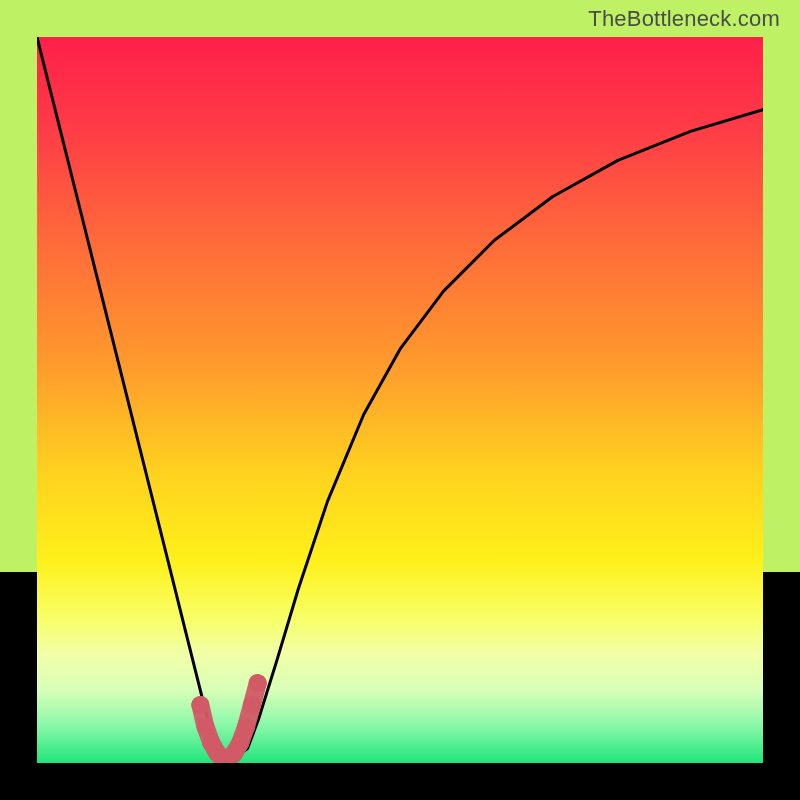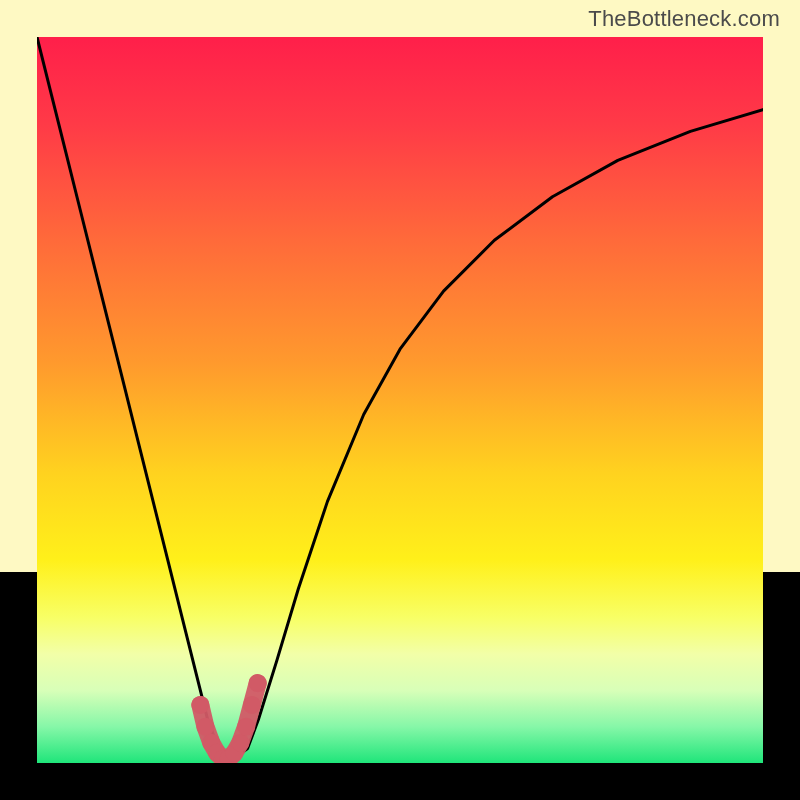--- a/index.html
+++ b/index.html
@@ -8,21 +8,21 @@
     width: 800px;
     height: 800px;
     background: #000;
     overflow: hidden;
     font-family: Arial, Helvetica, sans-serif;
   }
   .frame {
     position: absolute;
     left: 0; top: 0;
     width: 800px; height: 572px;
-    background: #fef9c3;
+    background: #bef264;
   }
   .plot-area {
     position: absolute;
     left: 37px;
     top: 37px;
     width: 726px;
     height: 726px;
     overflow: hidden;
   }
   .gradient-bg {

